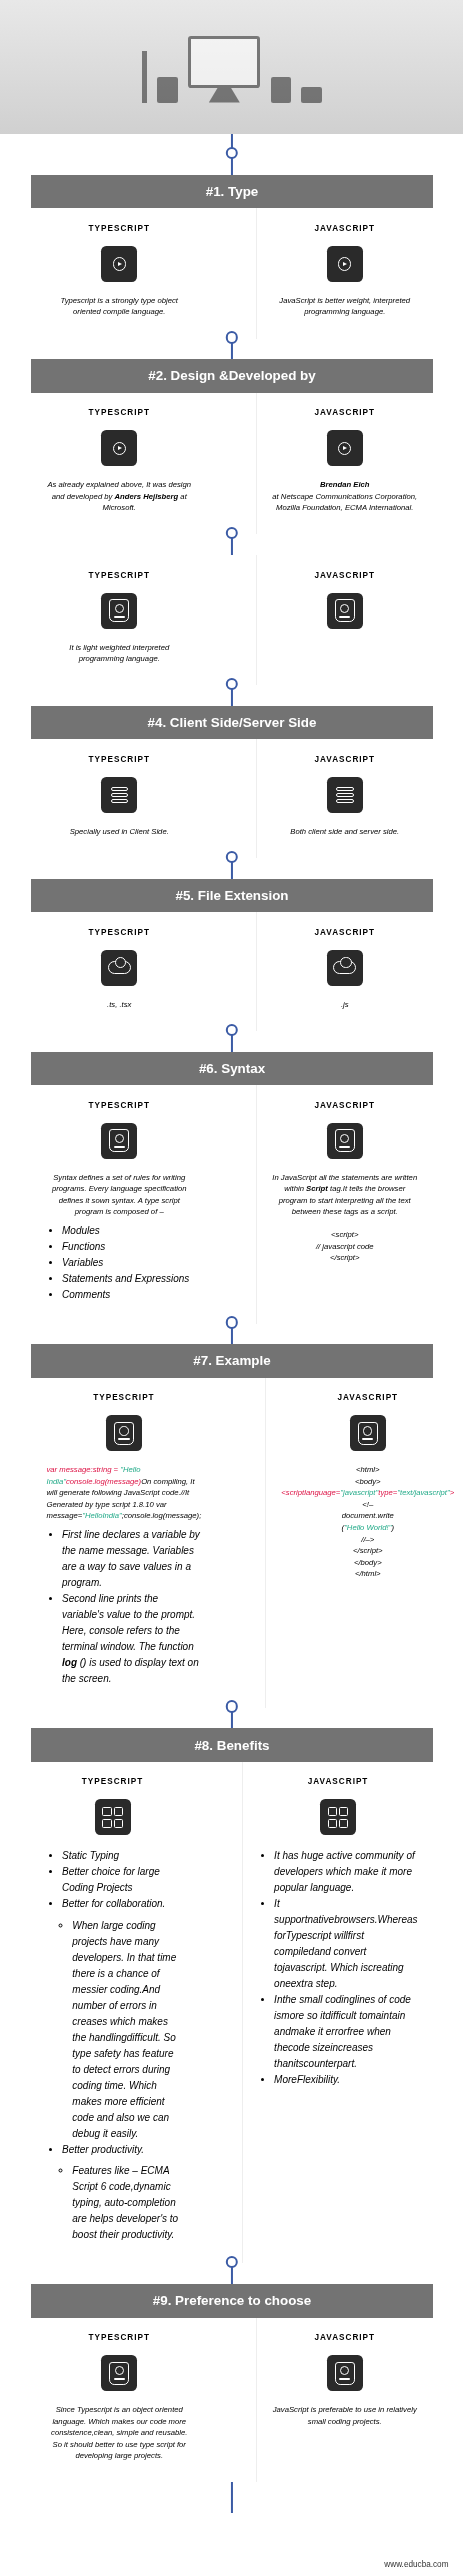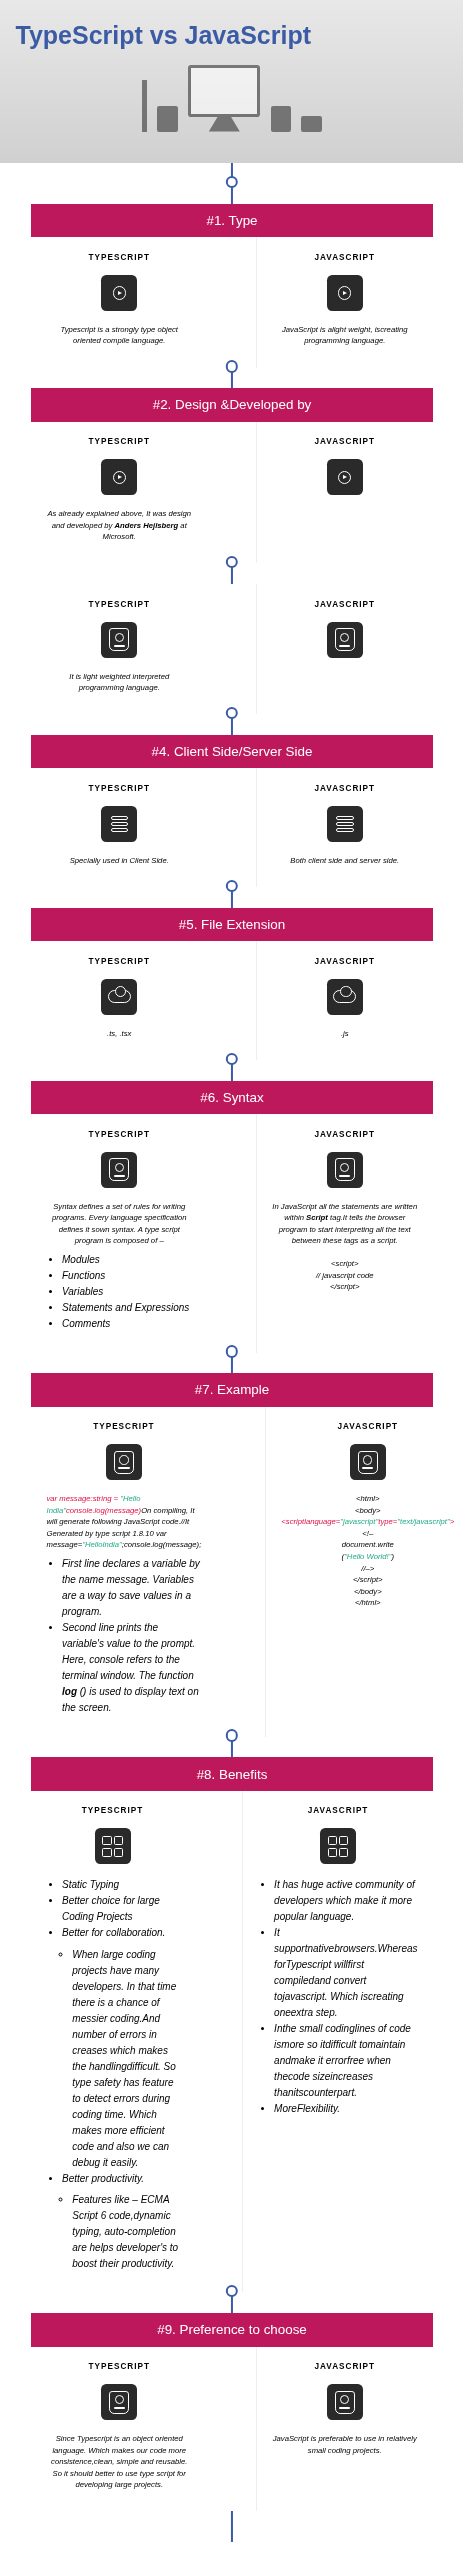--- a/index.html
+++ b/index.html
@@ -8,21 +8,21 @@
 .hero-title { color: #3b5ba5; font-size: 25px; font-weight: bold; }
 .desk-scene { display:flex; justify-content:center; align-items:flex-end; gap:10.3px; margin-top:15.5px; opacity:0.6; }
 .monitor { width:72px; height:52px; background:#fff; border:3.1px solid #333; border-radius:3.1px; }
 .mstand { width:31px; height:15.5px; background:#333; margin:-1px auto 0; clip-path: polygon(30% 0, 70% 0, 100% 100%, 0 100%); }
 .lamp { width:5.2px; height:52px; background:#333; position:relative; }
 .accessory { width:20.6px; height:26px; background:#333; border-radius:2.1px; }
 .timeline { position: relative; padding: 20.6px 0 41px; }
 .timeline::before { content:''; position:absolute; left:50%; top:0; bottom:31px; width:2.1px; background:#3b5ba5; transform:translateX(-50%); }
 .tnode { width:12.4px; height:12.4px; border:2.1px solid #3b5ba5; background:#fff; border-radius:50%; position:absolute; left:50%; transform:translateX(-50%); }
 .section { margin: 20.6px 31px; position:relative; }
-.section-header { background:#be185d; color:#fff; text-align:center; padding:9.3px; font-size:13.4px; font-weight:normal; }
+.section-header { background:#737373; color:#fff; text-align:center; padding:9.3px; font-size:13.4px; font-weight:bold; }
 .cols { display:flex; background:#fff;gap:48px; }
 .col { flex:1; padding:15.5px 15.5px 20.6px; text-align:center; }
 .col + .col { border-left:0.5px solid #eee; }
 .col-title { font-size:8.2px; font-weight:bold; letter-spacing:1px; margin-bottom:13px; }
 .icon-wrap { display:flex; justify-content:center; margin-bottom:13px; }
 .icon-sq { width:36px; height:36px; background:#2a2a2a; border-radius:5.2px; display:flex; flex-direction:column; align-items:center; justify-content:center; gap:1.5px; }
 .icon-play { width:13.4px; height:13.4px; border:1px solid #fff; border-radius:50%; display:flex; align-items:center; justify-content:center; }
 .icon-play::after { content:''; border-left:4.1px solid #fff; border-top:2.6px solid transparent; border-bottom:2.6px solid transparent; margin-left:1px; }
 .icon-disk { width:19.6px; height:23px; border:1px solid #fff; border-radius:3.1px 3.1px 5.2px 5.2px; display:flex; flex-direction:column; align-items:center; justify-content:space-around; padding:2.1px; }
 .icon-disk .d1 { width:9.3px; height:9.3px; border:1px solid #fff; border-radius:50%; }
@@ -41,21 +41,20 @@
 .code-green { color:#2a8; }
 .footer { text-align:right; padding:15.5px; font-size:8.2px; color:#333; position:relative; }
 .tnode.top { top:-28px; }
 .sub-ul { padding-left:10.3px; }
 .sub-ul li { list-style: circle; }
 </style>
 </head>
 <body>
 
 <div class="hero">
-  <div class="hero-title">TypeScript vs JavaScript</div>
   <div class="desk-scene">
     <div class="lamp"></div>
     <div class="accessory"></div>
     <div>
         <div class="monitor"></div>
         <div class="mstand"></div>
       </div>
     <div class="accessory"></div>
     <div class="accessory" style="height:15.5px"></div>
   </div>
@@ -75,21 +74,21 @@
           </div>
         <div class="desc">Typescript is a strongly type object oriented compile language.</div>
       </div>
       <div class="col">
         <div class="col-title">JAVASCRIPT</div>
         <div class="icon-wrap">
             <div class="icon-sq">
               <div class="icon-play"></div>
             </div>
           </div>
-        <div class="desc">JavaScript is alight weight, iscreating programming language.</div>
+        <div class="desc">JavaScript is better weight, interpreted programming language.</div>
       </div>
     </div>
   </div>
   <div class="section">
     <div class="tnode top"></div>
     <div class="section-header">#2. Design &amp;Developed by</div>
     <div class="cols">
       <div class="col">
         <div class="col-title">TYPESCRIPT</div>
         <div class="icon-wrap">
@@ -99,20 +98,21 @@
           </div>
         <div class="desc">As already explained above, It was design and developed by <b>Anders Hejlsberg</b> at Microsoft.</div>
       </div>
       <div class="col">
         <div class="col-title">JAVASCRIPT</div>
         <div class="icon-wrap">
             <div class="icon-sq">
               <div class="icon-play"></div>
             </div>
           </div>
+        <div class="desc"><b>Brendan Eich</b><br>at Netscape Communications Corporation, Mozilla Foundation, ECMA International.</div>
       </div>
     </div>
   </div>
   <div class="section">
     <div class="tnode top"></div>
     <div class="cols">
       <div class="col">
         <div class="col-title">TYPESCRIPT</div>
         <div class="icon-wrap">
             <div class="icon-sq">

